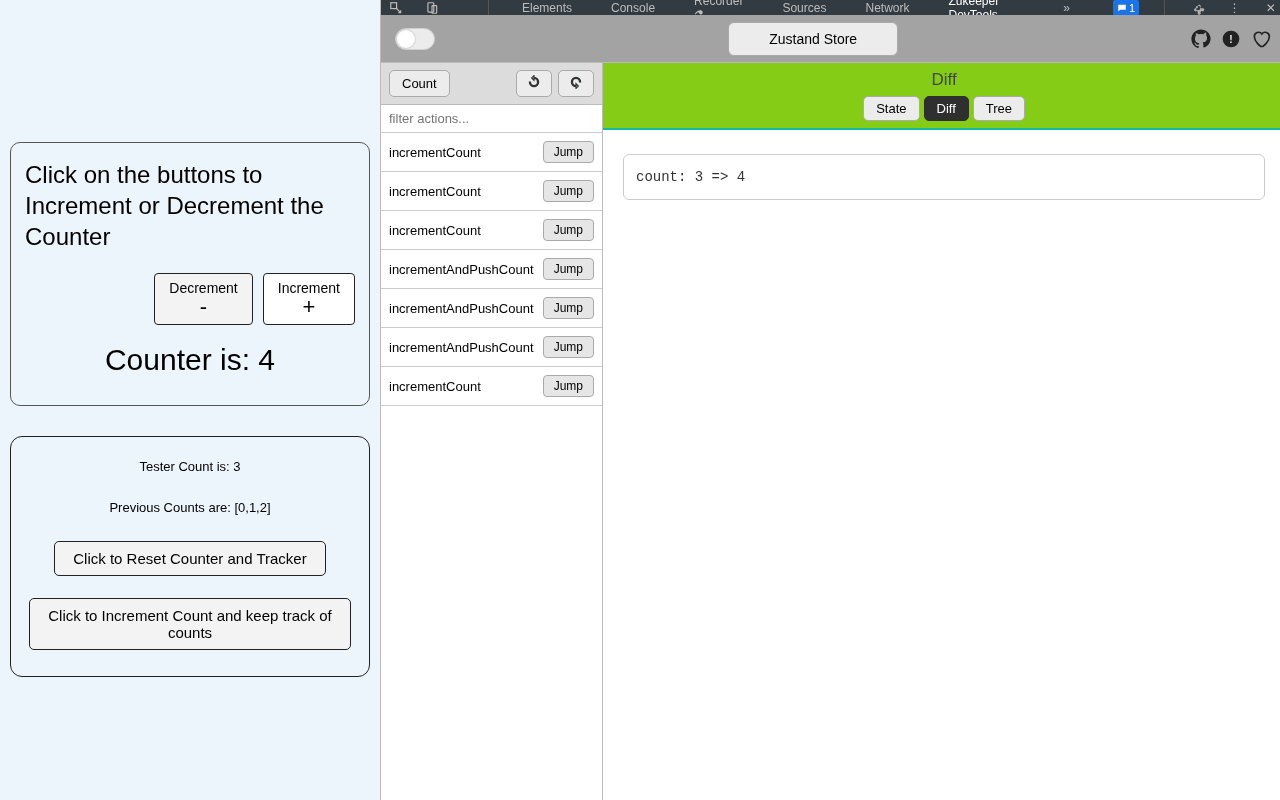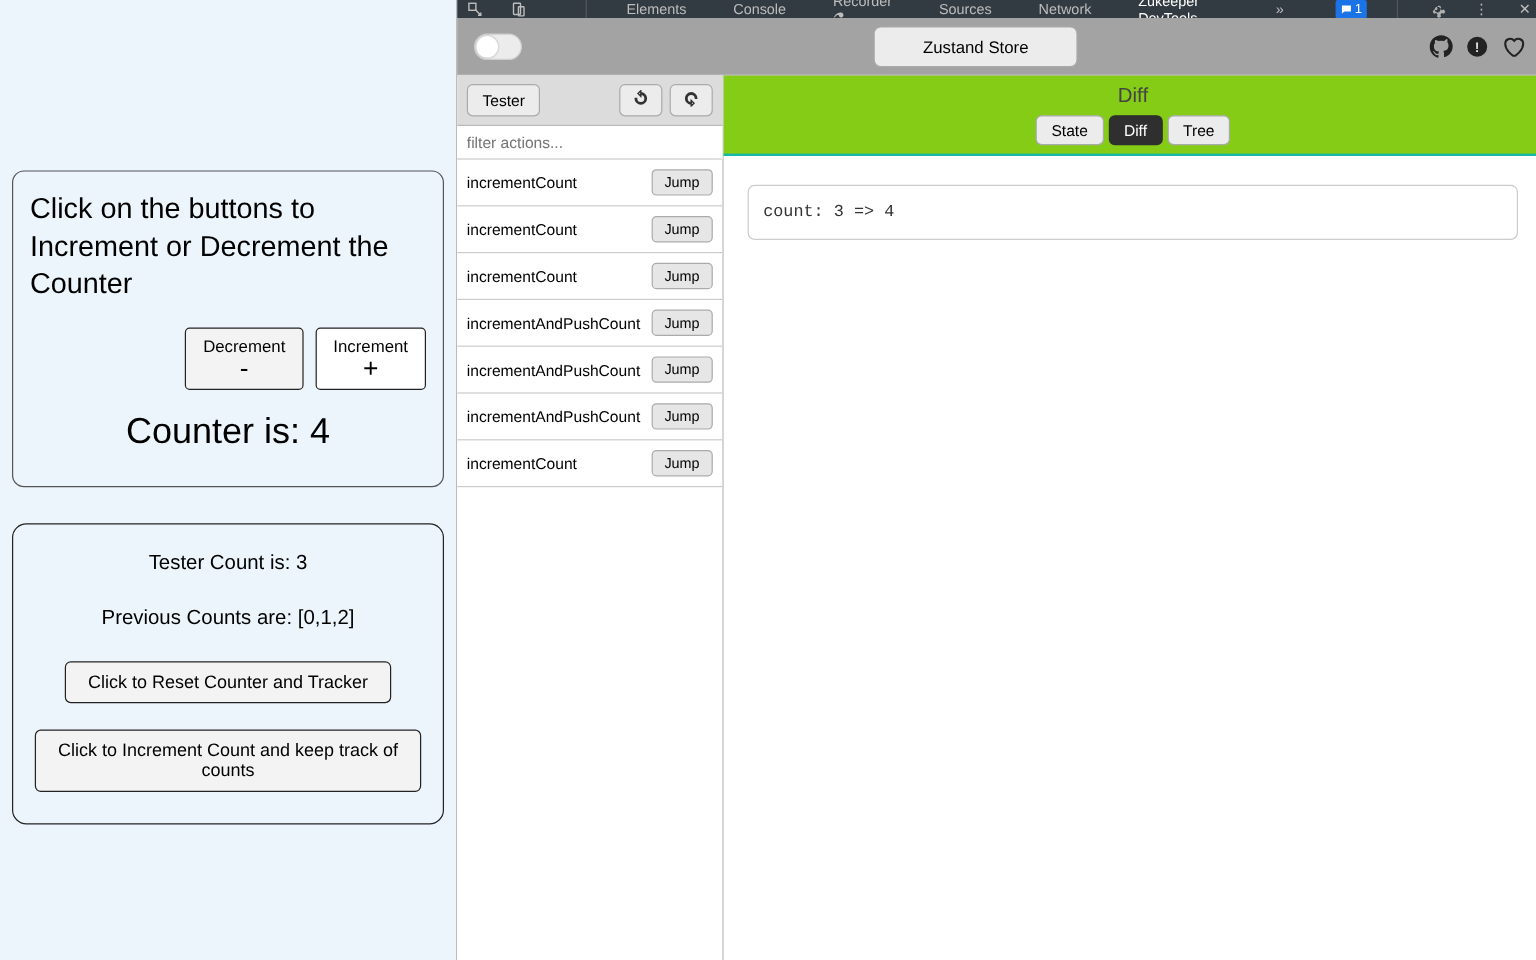--- a/index.html
+++ b/index.html
@@ -53,21 +53,21 @@
   }
   .tester-card {
     border: 1.5px solid #222;
     border-radius: 12px;
     width: 360px;
     margin: 30px auto 0 auto;
     padding: 22px 18px 26px 18px;
     text-align: center;
   }
   .tester-card p {
-    font-size: 17px;
+    font-size: 13px;
     margin-bottom: 26px;
   }
   .wide-btn {
     display: block;
     border: 1.5px solid #222;
     border-radius: 5px;
     background: #f3f3f3;
     font-size: 15px;
     padding: 8px 18px;
     margin: 0 auto 22px auto;
@@ -356,21 +356,21 @@
             <path d="M12 21s-8-5-8-12a5 5 0 019-3 5 5 0 019 3c0 7-8 12-8 12z"></path>
           </svg>
       </span>
     </div>
   </div>
 
   <div class="dt-main">
 
     <div class="actions-col">
       <div class="actions-bar">
-        <button class="pill-btn">Tester</button>
+        <button class="pill-btn">Count</button>
         <span class="grow"></span>
         <button class="pill-btn icon">
           <svg width="14" height="14" viewBox="0 0 24 24" fill="none" stroke="#333" stroke-width="2">
               <path d="M4 12a8 8 0 108-8V1L8 5l4 4V6a6 6 0 11-6 6z"></path>
             </svg>
         </button>
         <button class="pill-btn icon">
           <svg width="14" height="14" viewBox="0 0 24 24" fill="none" stroke="#333" stroke-width="2">
               <path d="M20 12a8 8 0 10-8 8v3l4-4-4-4v3a6 6 0 116-6z"></path>
             </svg>

